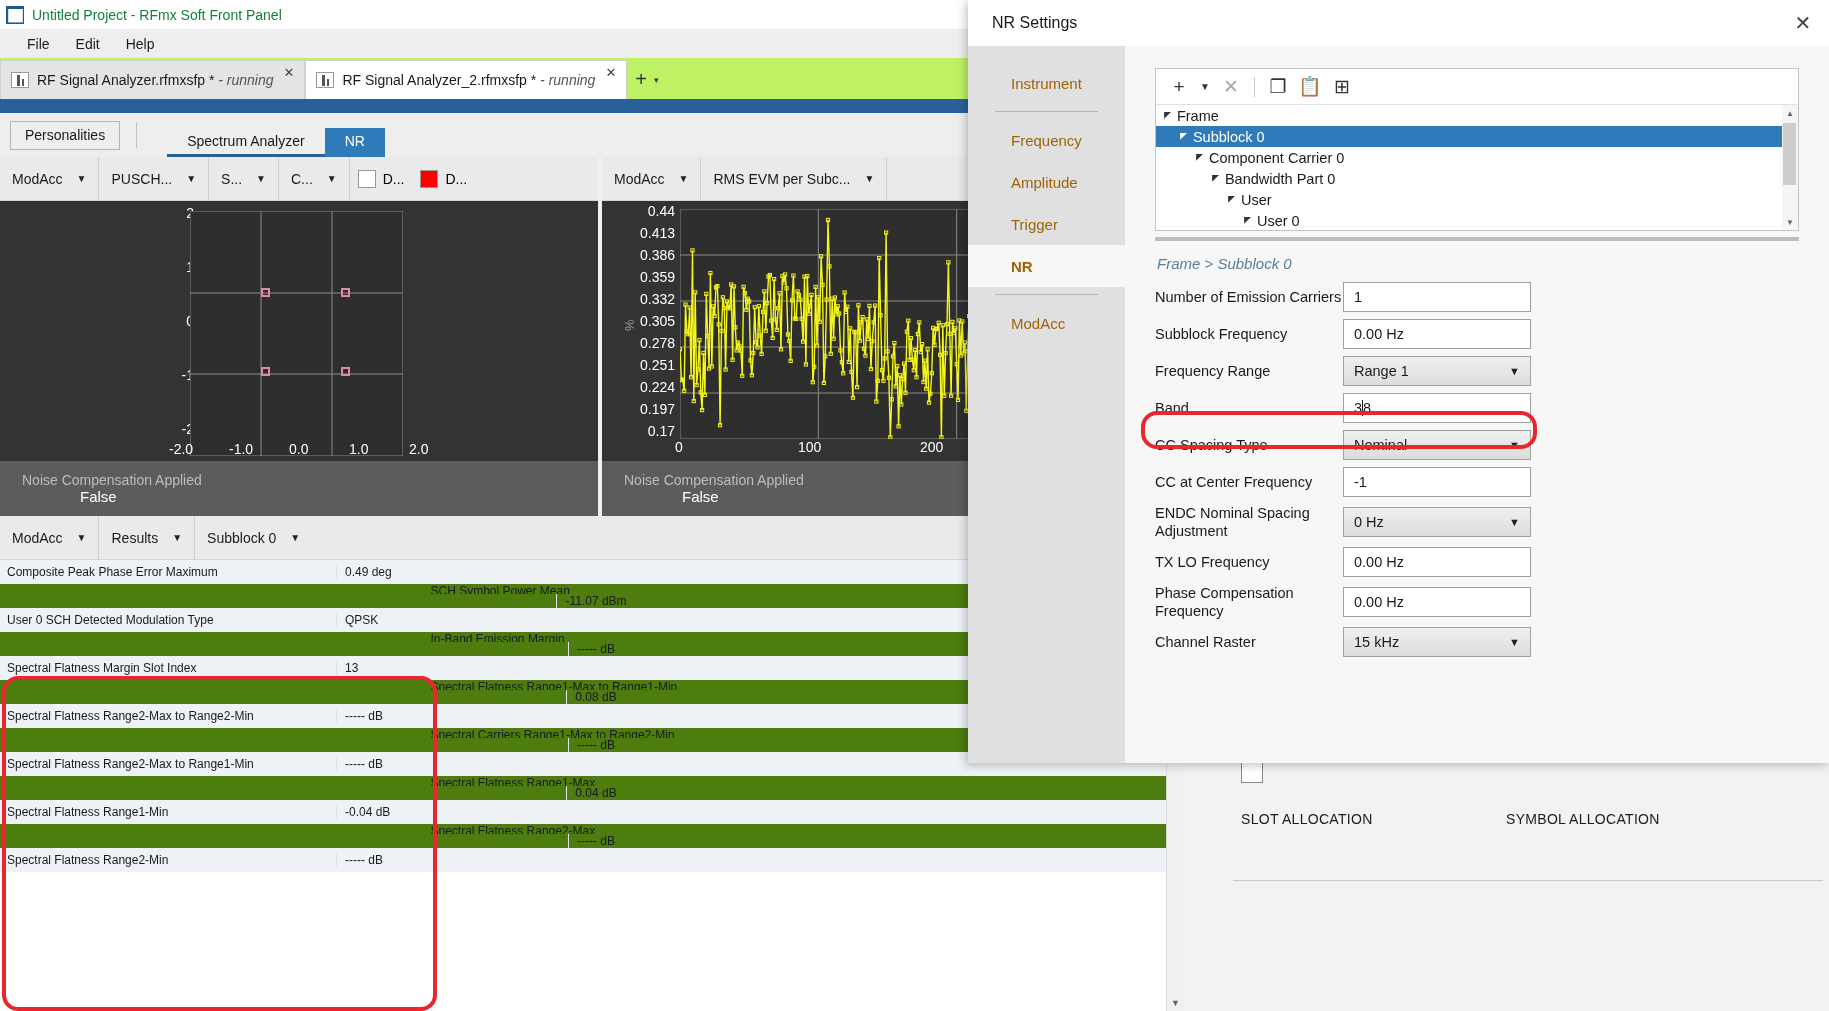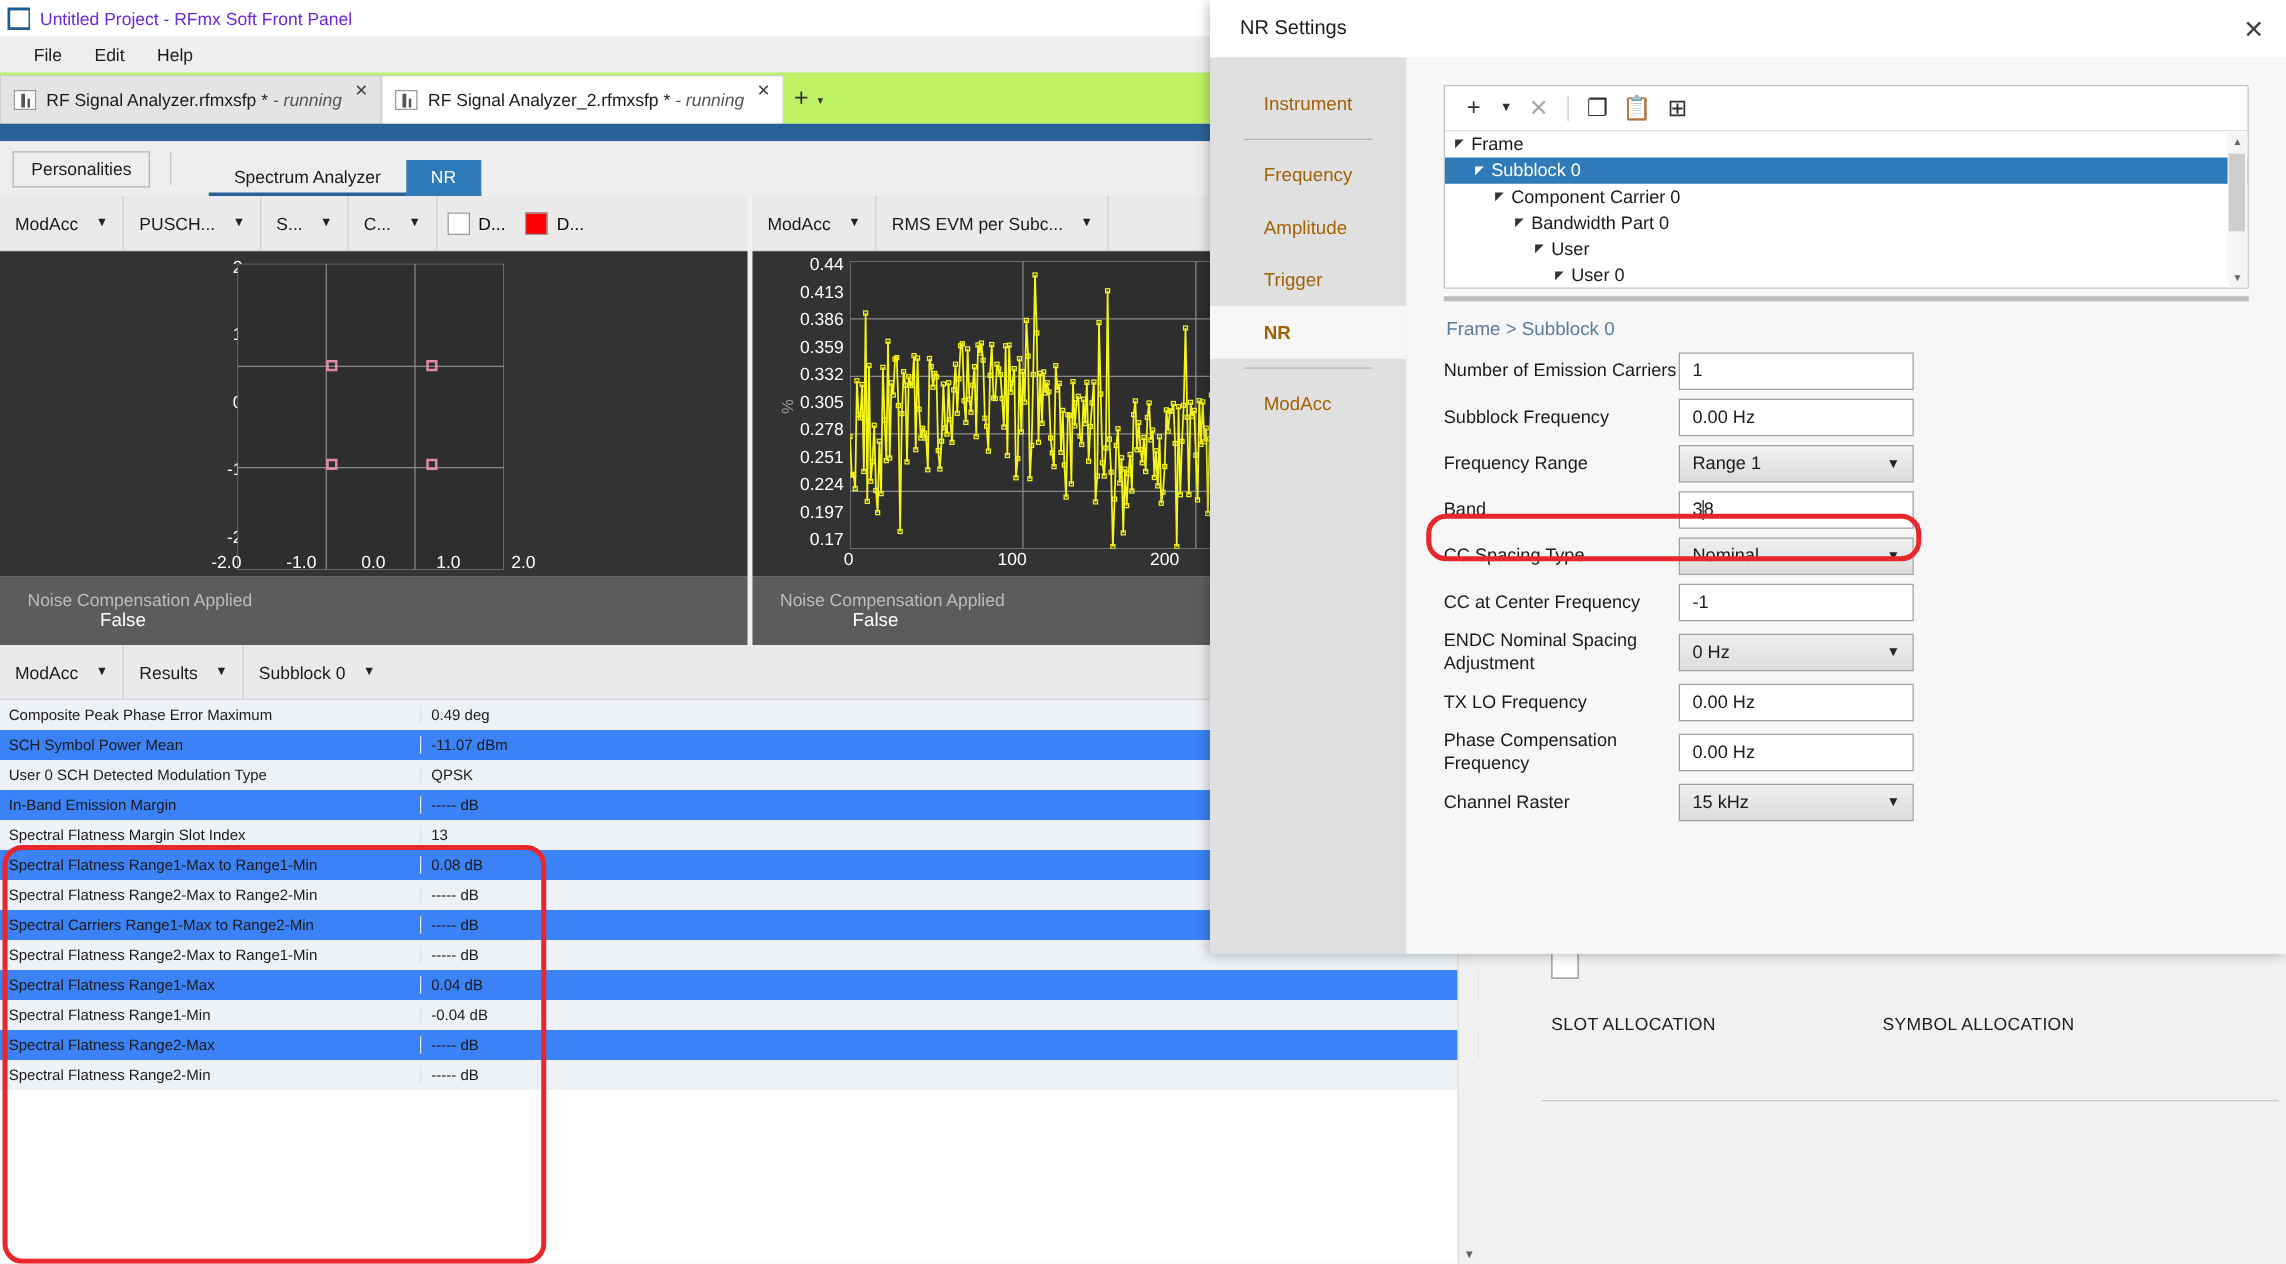--- a/index.html
+++ b/index.html
@@ -15,21 +15,21 @@
   
   .titlebar {
     position: absolute; left: 0; top: 0; width: 1829px; height: 29px;
     background: #ffffff; display: flex; align-items: center; padding-left: 6px;
   }
   .app-icon {
     width: 18px; height: 18px; background: #1d5c8e; color: #fff;
     font-size: 11px; display: flex; align-items: center; justify-content: center;
     margin-right: 8px; letter-spacing: -1px; font-weight: bold;
   }
-  .title-text { font-size: 14px; color: #6d28d9; }
+  .title-text { font-size: 14px; color: #15803d; }
 
   
   .menubar {
     position: absolute; left: 0; top: 29px; width: 1829px; height: 29px;
     background: #eeeeee; display: flex; align-items: center; padding-left: 14px;
   }
   .menu-item { font-size: 14px; color: #1a1a1a; padding: 3px 13px; cursor: default; }
 
   
   .tabstrip {
@@ -130,21 +130,21 @@
   }
 
   
   .results { position: absolute; left: 0; top: 516px; width: 1183px; height: 495px; background: #fff; }
   .res-toolbar {
     height: 44px; background: #eaeaea; display: flex; align-items: center;
     border-bottom: 1px solid #d6d6d6;
   }
   .res-row { display: flex; height: 24px; align-items: center; font-size: 12px; color: #1a1a1a; }
   .res-row.odd { background: #eef2f7; }
-  .res-row.even { background: #3b82f6; }
+  .res-row.even { background: #4d7c0f; flex-direction: column; }
   .res-name { width: 336px; padding-left: 7px; white-space: nowrap; overflow: hidden; }
   .res-val { flex: 1; padding-left: 8px; border-left: 1px solid #dfe4ea; }
   .res-scrollbar {
     position: absolute; right: 0; top: 44px; width: 17px; bottom: 0; background: #f0f0f0;
     border-left: 1px solid #dcdcdc;
   }
   .res-scrollbar .thumb {
     position: absolute; left: 2px; top: 2px; width: 13px; height: 150px; background: #cdcdcd;
   }
   .res-scrollbar .arrow {
@@ -199,21 +199,21 @@
   .tree-list { height: 125px; overflow: hidden; position: relative; }
   .tnode { height: 21px; display: flex; align-items: center; font-size: 14.5px; color: #1a1a1a; }
   .tnode .tri { font-size: 9px; margin-right: 6px; color: #333; }
   .tnode.sel { background: #2f7ab8; color: #ffffff; }
   .tnode.sel .tri { color: #ffffff; }
   .tree-sb { position: absolute; right: 0; top: 0; width: 16px; height: 100%; background: #f5f5f5; }
   .tree-sb .thumb { position: absolute; left: 1px; top: 18px; width: 13px; height: 62px; background: #cdcdcd; }
   .tree-sb .a { position: absolute; left: 0; width: 16px; height: 16px; font-size: 8px; color: #666; display:flex;align-items:center;justify-content:center;}
   .tree-underline { height: 4px; background: #bdbdbd; margin-top: 6px; }
 
-  .breadcrumb { font-size: 15px; color: #5b7c9b; margin: 14px 0 10px 2px; }
+  .breadcrumb { font-size: 15px; color: #5b7c9b; margin: 14px 0 10px 2px; font-style: italic; }
   .frm-row { display: flex; align-items: center; margin-bottom: 7px; }
   .frm-label { width: 188px; font-size: 14.5px; color: #1a1a1a; line-height: 18px; }
   .frm-ctrl { width: 188px; height: 30px; }
   .txtbox {
     width: 100%; height: 100%; background: #ffffff; border: 1px solid #a0a0a0;
     display: flex; align-items: center; padding-left: 10px; font-size: 14.5px; color: #1a1a1a;
   }
   .combo {
     width: 100%; height: 100%; background: linear-gradient(#f0f0f0,#dcdcdc); border: 1px solid #a0a0a0;
     display: flex; align-items: center; justify-content: space-between;

